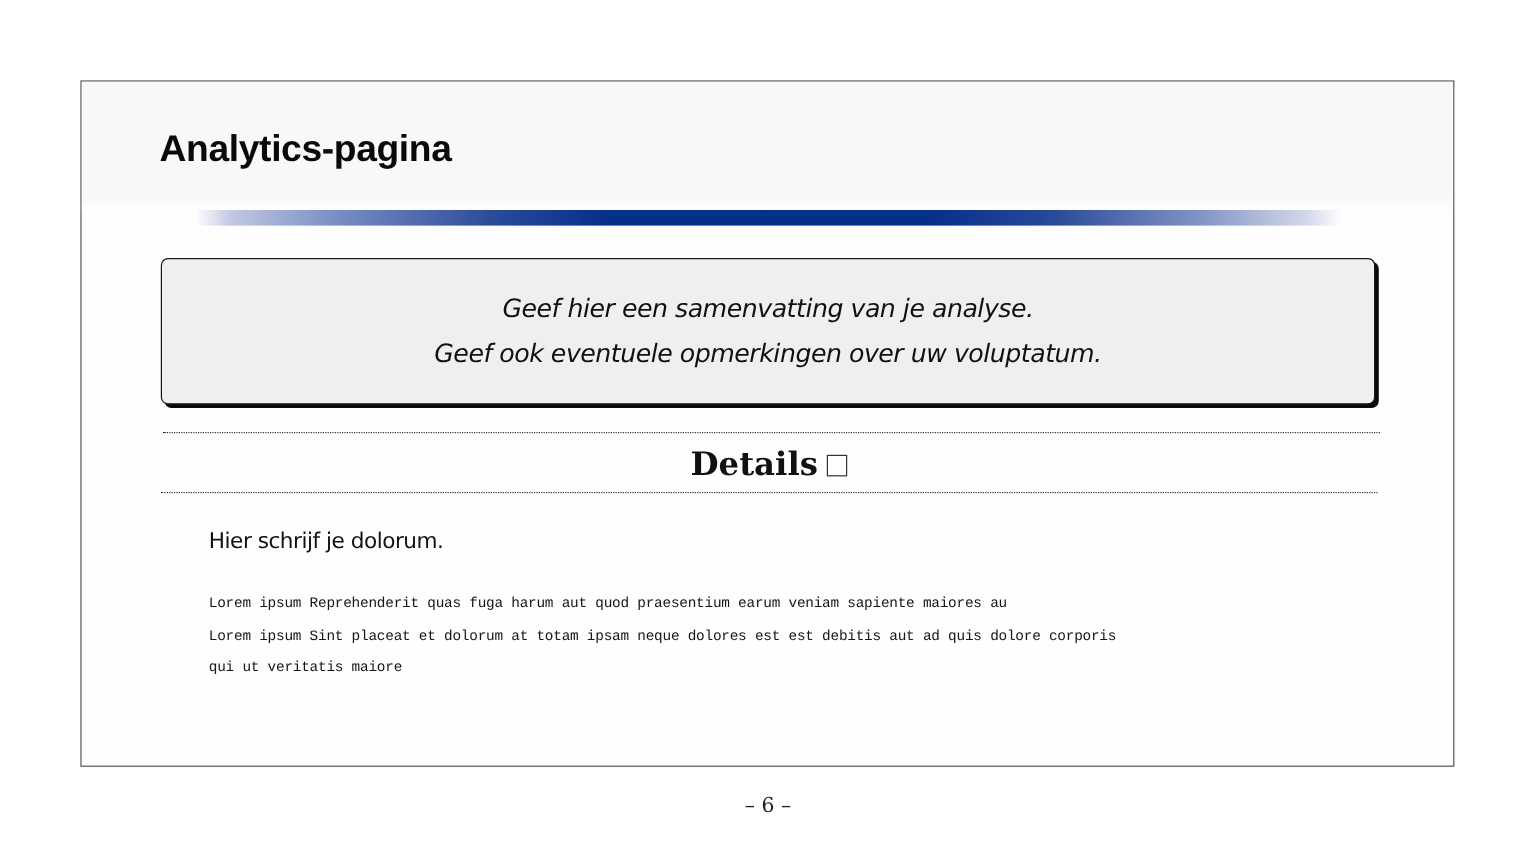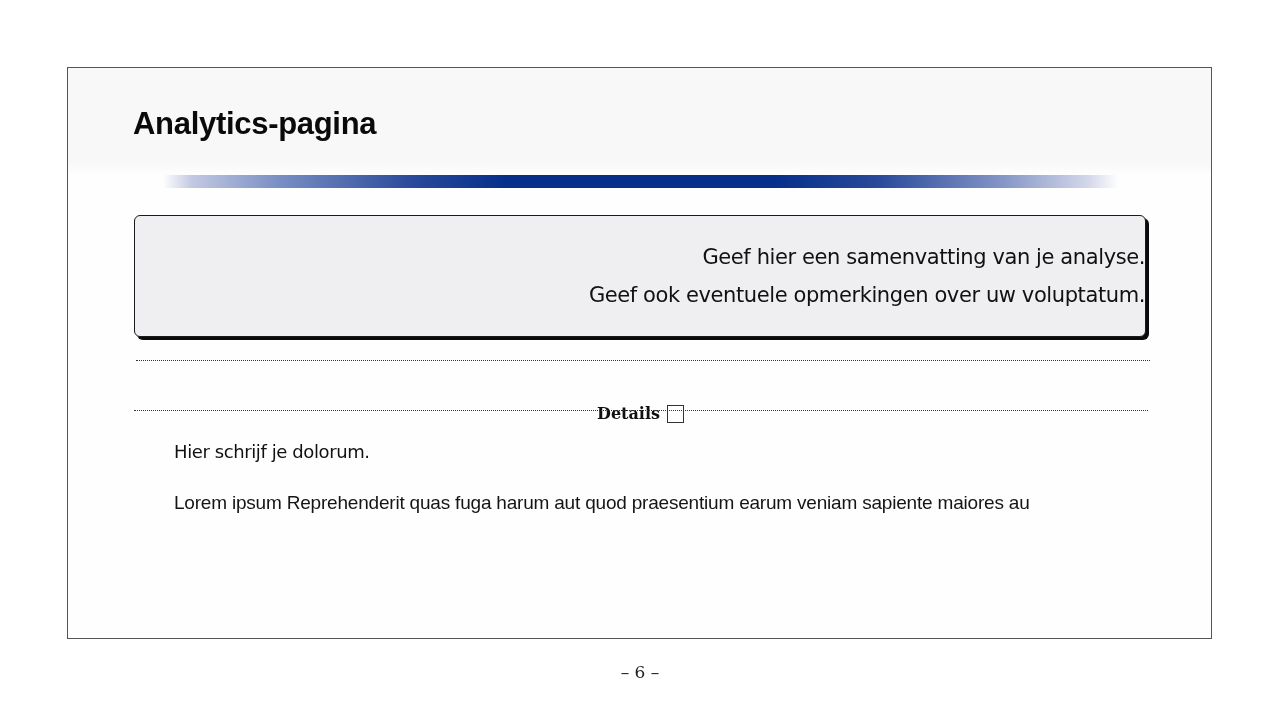--- a/index.html
+++ b/index.html
@@ -64,53 +64,53 @@
       top: 147px;
       width: 1012px;
       height: 122px;
       background: #efeef0;
       border: 1.5px solid #1a1a1a;
       border-radius: 6px;
       box-shadow: 3px 3px 0 #0a0a0a;
       box-sizing: border-box;
       display: flex;
       flex-direction: column;
-      align-items: flex-end;
+      align-items: center;
       justify-content: center;
       font-family: "DejaVu Sans", sans-serif;
       font-size: 21px;
       color: #111111;
       line-height: 38px;
+      font-style: italic;
     }
     .summary-line {
       white-space: nowrap;
       letter-spacing: -0.4px;
     }
     .dotted-rule {
       position: absolute;
       height: 0;
       border-top: 1.5px dotted #333333;
     }
     .rule-top { left: 68px; top: 292px; width: 1014px; }
     .rule-bottom { left: 66px; top: 342px; width: 1014px; }
     .details-heading {
       position: absolute;
       left: 0;
       top: 304px;
       width: 1145px;
       text-align: center;
       font-family: "DejaVu Serif", serif;
       font-weight: bold;
-      font-size: 16px;
+      font-size: 27px;
       color: #111111;
       display: flex;
       justify-content: center;
       align-items: center;
       gap: 7px;
-      margin-top: 32px;
     }
     .details-box-icon {
       display: inline-block;
       width: 17px;
       height: 18px;
       border: 1.5px solid #333333;
       box-sizing: border-box;
       background: #ffffff;
       cursor: pointer;
     }
@@ -121,22 +121,22 @@
       font-family: "DejaVu Sans", sans-serif;
       font-size: 18px;
       letter-spacing: -0.4px;
       color: #111111;
     }
     .lorem-block {
       position: absolute;
       left: 106px;
       top: 422px;
       width: 920px;
-      font-family: Liberation Sans, sans-serif;
-      font-size: 19px;
+      font-family: Liberation Mono, monospace;
+      font-size: 12px;
       line-height: 26.5px;
       color: #151515;
       letter-spacing: -0.2px;
     }
     .lorem-line {
       display: block;
       white-space: nowrap;
     }
     .page-number {
       position: absolute;
@@ -166,16 +166,18 @@
   <div class="details-heading">
     <span>Details</span>
     <span class="details-box-icon"></span>
   </div>
   <div class="dotted-rule rule-bottom"></div>
 
   <div class="analysis-intro">Hier schrijf je dolorum.</div>
 
   <div class="lorem-block">
     <span class="lorem-line">Lorem ipsum Reprehenderit quas fuga harum aut quod praesentium earum veniam sapiente maiores au</span>
+    <span class="lorem-line">Lorem ipsum Sint placeat et dolorum at totam ipsam neque dolores est est debitis aut ad quis dolore corporis</span>
+    <span class="lorem-line">qui ut veritatis maiore</span>
   </div>
 </div>
 
 <div class="page-number">– 6 –</div>
 
 </body></html>

